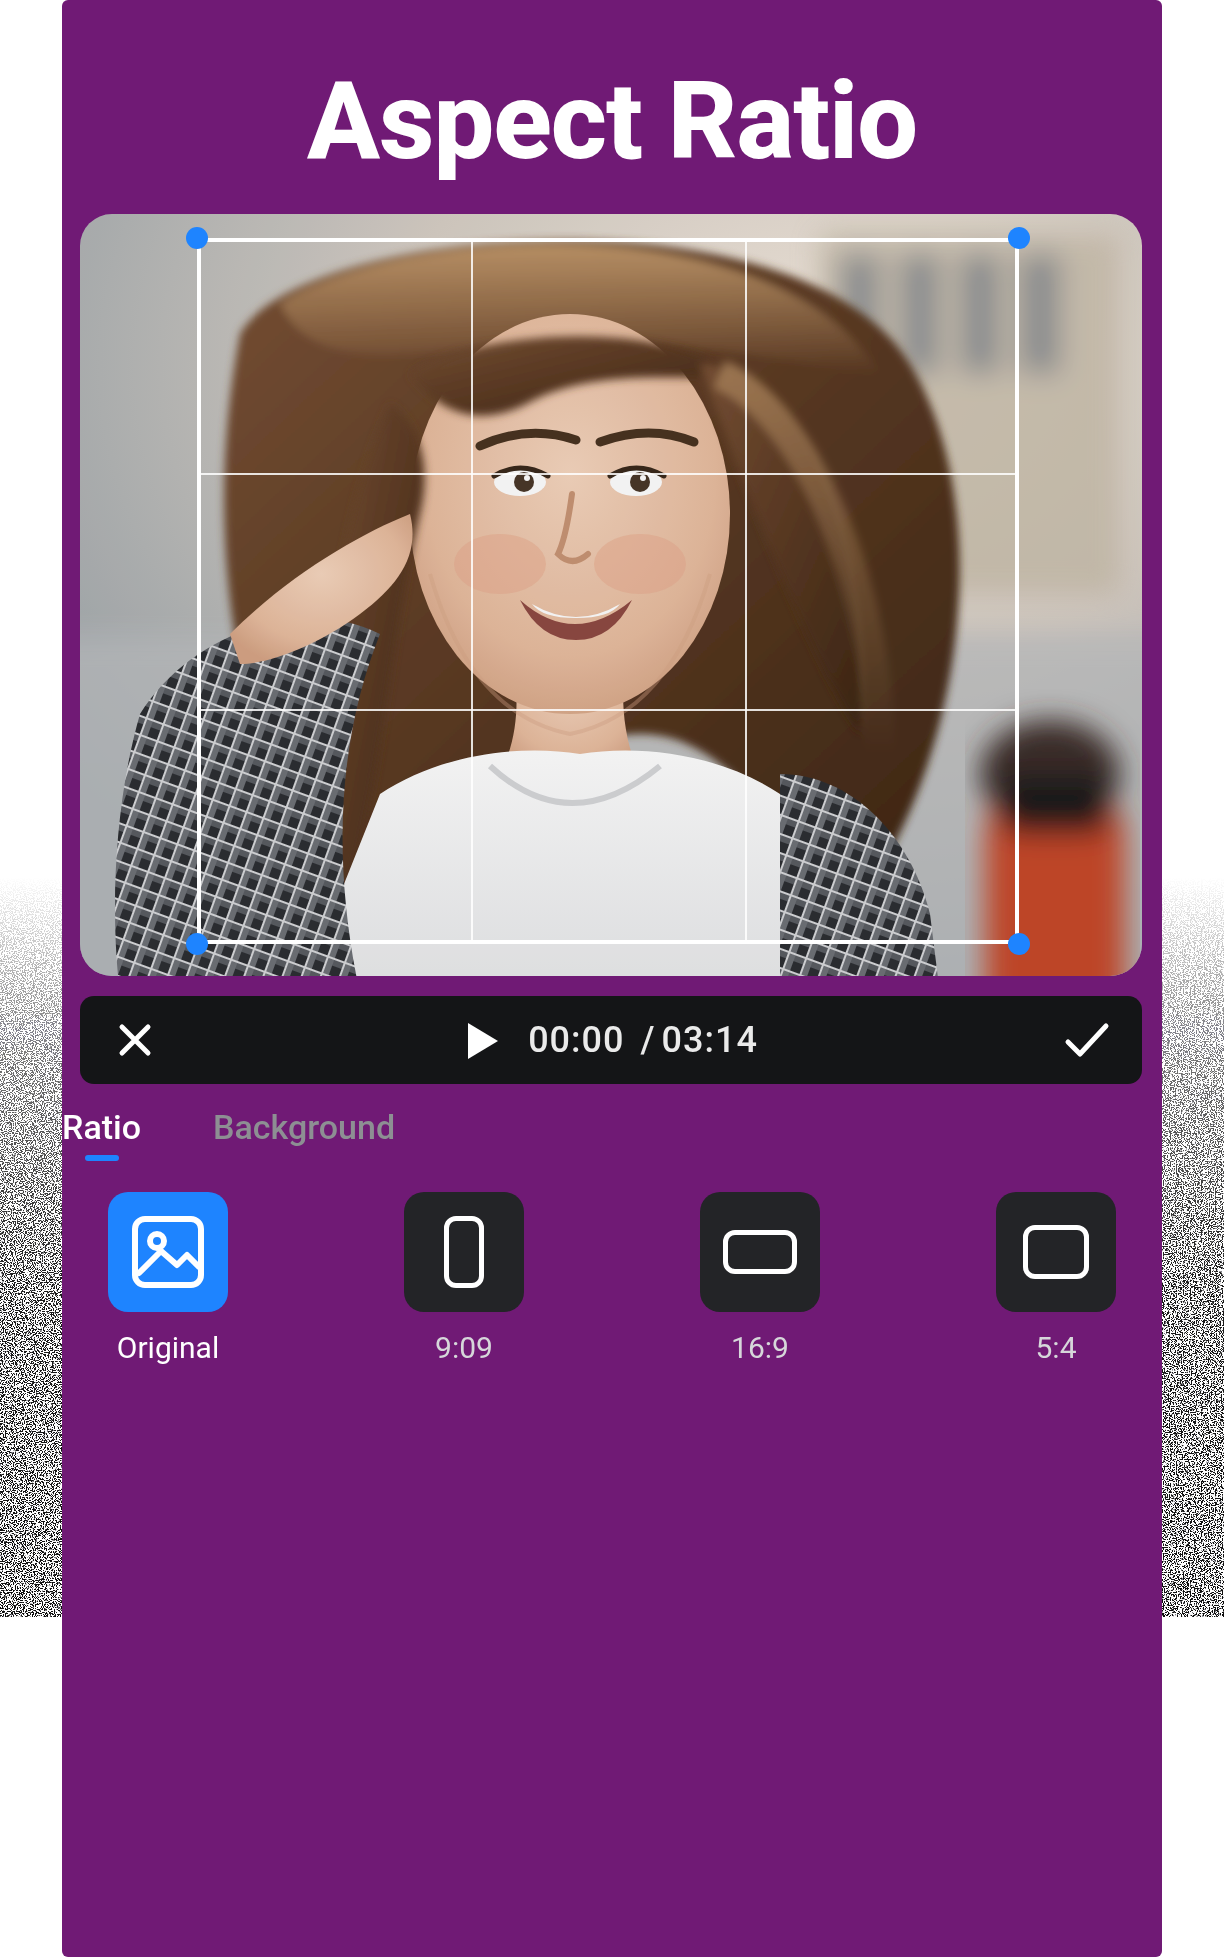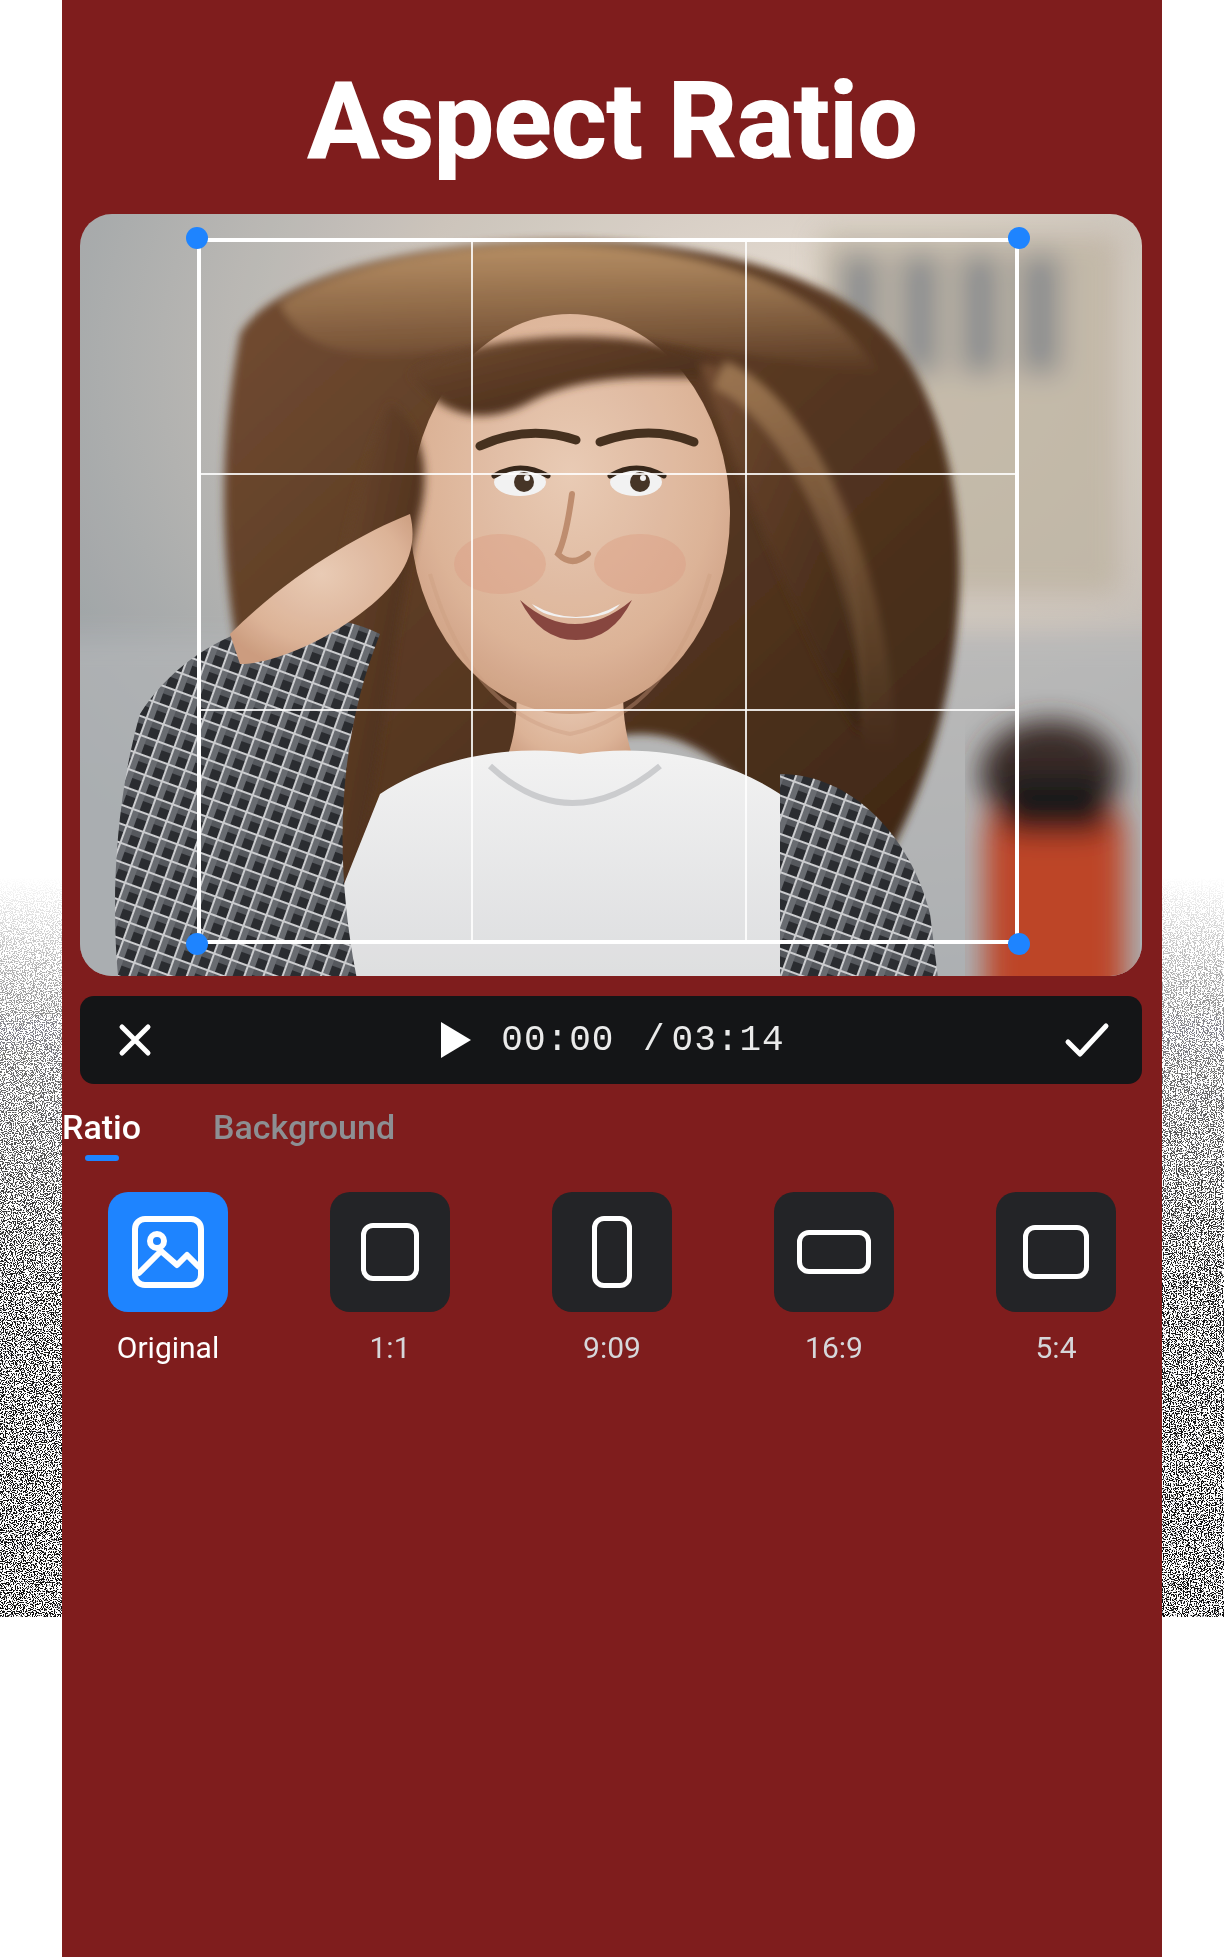--- a/index.html
+++ b/index.html
@@ -9,22 +9,23 @@
     width: 1224px;
     height: 1957px;
     background: #fff;
   }
   .phone {
     position: absolute;
     left: 62px;
     top: 0;
     width: 1100px;
     height: 1957px;
-    background: #7f1d1d;
+    background: #701a75;
     overflow: hidden;
+    border-radius: 6px;
   }
   .title {
     position: absolute;
     top: 58px;
     left: 0; right: 0;
     text-align: center;
     color: #fff;
     font-weight: 800;
     font-size: 108px;
     letter-spacing: -1px;
@@ -85,21 +86,21 @@
     background: #141517;
     border-radius: 14px;
     display: flex;
     align-items: center;
     color: #fff;
   }
   .pb-left, .pb-right {
     width: 110px; display: flex; align-items: center; justify-content: center;
   }
   .pb-center {
-    flex: 1; display: flex; align-items: flex-start; justify-content: center; gap: 28px; font-family: Liberation Mono, monospace;
+    flex: 1; display: flex; align-items: flex-end; justify-content: center; gap: 28px;
   }
   .icon-x svg, .icon-check svg, .icon-play svg { display: block; }
   .time { font-size: 36px; font-weight: 500; color: #eaeaea; letter-spacing: 1px; }
   .time .sep { margin: 0 6px; }
 
   
   .tabs {
     position: absolute;
     left: 0; right: 0;
     top: 1092px;
@@ -382,26 +383,20 @@
         <div class="swatch">
           <svg class="image-icon-svg" viewBox="0 0 78 78">
             <rect x="6" y="6" width="66" height="66" rx="10" fill="none" stroke="#fff" stroke-width="6"></rect>
             <circle cx="28" cy="28" r="7" fill="none" stroke="#fff" stroke-width="6"></circle>
             <path d="M10 60 L32 38 L48 52 L58 42 L70 54" fill="none" stroke="#fff" stroke-width="6" stroke-linejoin="round" stroke-linecap="round"></path>
           </svg>
         </div>
         <div class="ratio-label">Original</div>
       </div>
 
-      <div class="ratio-opt">
-        <div class="swatch">
-            <div class="inner sq"></div>
-          </div>
-        <div class="ratio-label">1:1</div>
-      </div>
 
 
       <div class="ratio-opt">
         <div class="swatch">
             <div class="inner r9-16"></div>
           </div>
         <div class="ratio-label">9:09</div>
       </div>
 
       <div class="ratio-opt">

